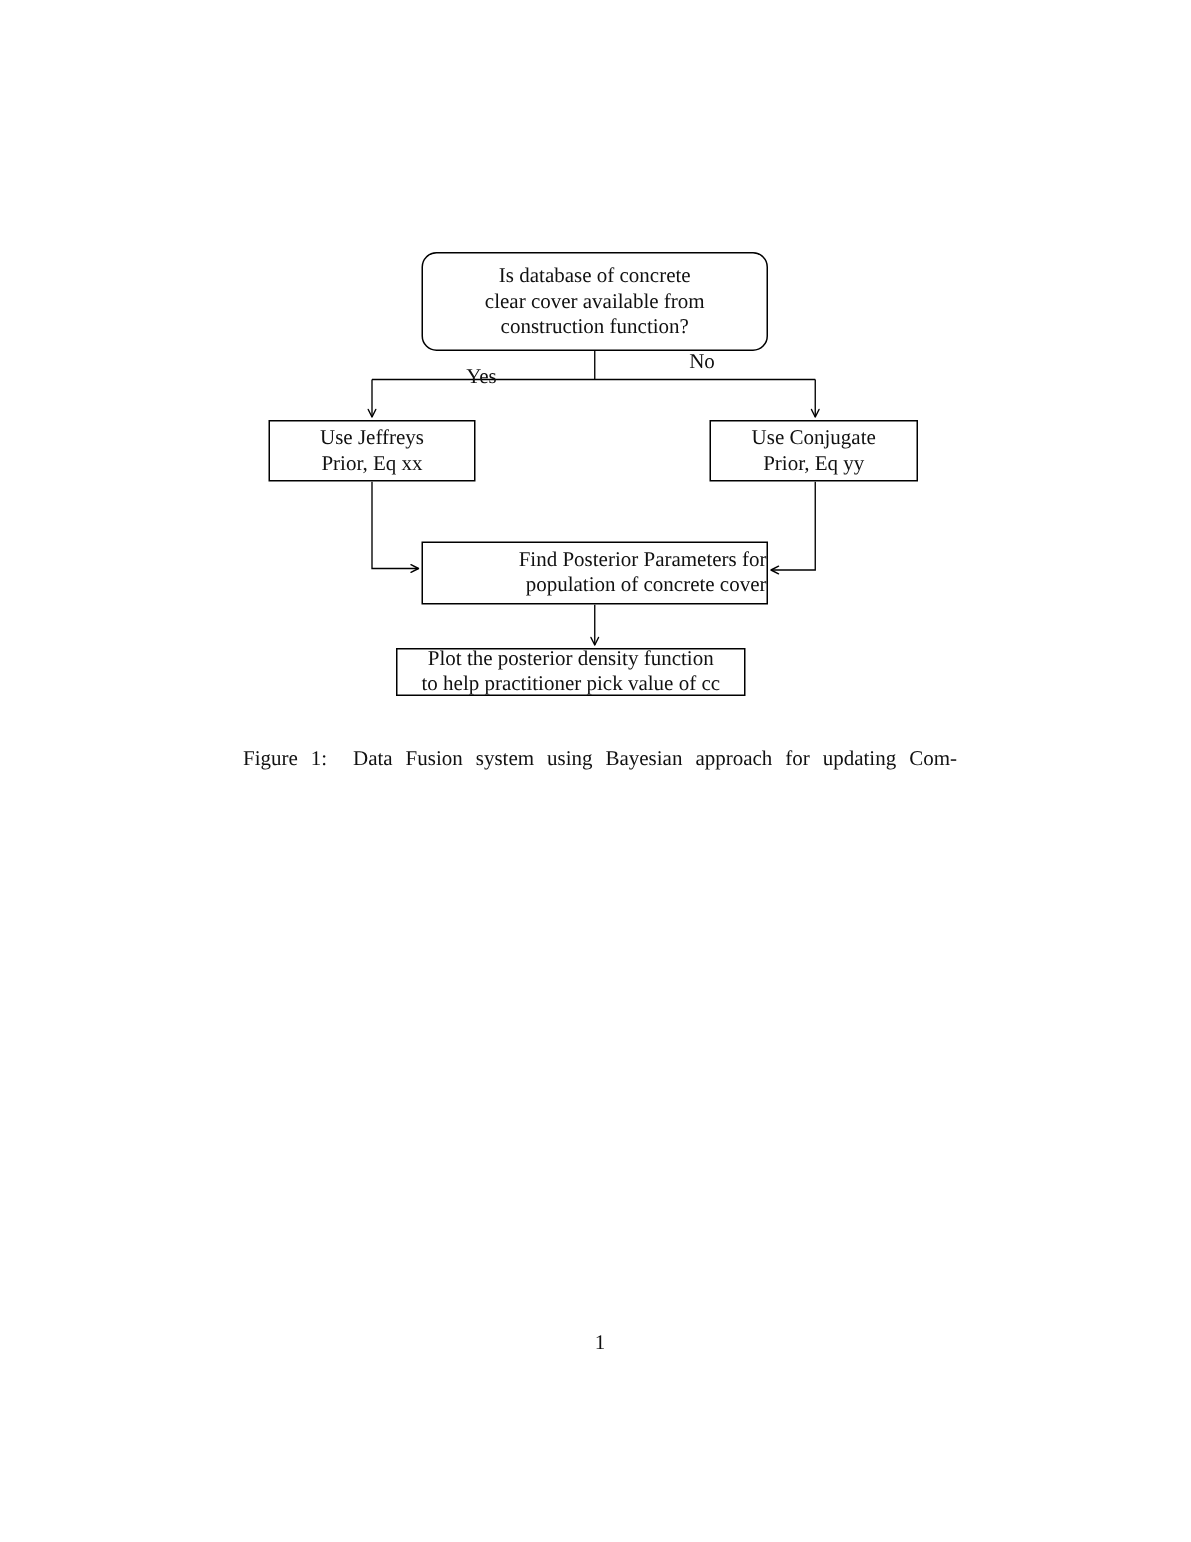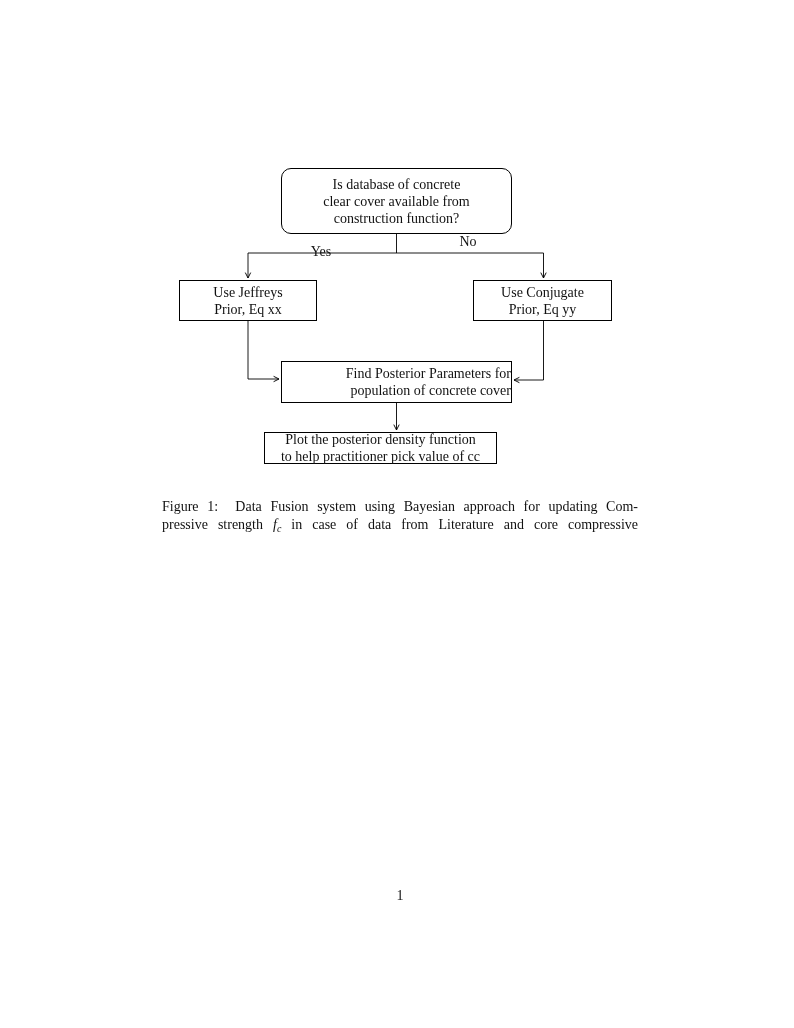--- a/index.html
+++ b/index.html
@@ -131,18 +131,17 @@
     <div>population of concrete cover</div>
   </div>
 
   <div class="node node-plot">
     <div>Plot the posterior density function</div>
     <div>to help practitioner pick value of cc</div>
   </div>
 
   <div class="caption">
     <div class="cap-line just">Figure 1:&nbsp; Data Fusion system using Bayesian approach for updating Com-</div>
-    <div class="cap-line just"><span>pressive strength </span><span class="math-italic">f</span><sub class="math-sub">c</sub><span> in case of data from Literature and core compressive</span></div>
   </div>
 
   <div class="page-number">1</div>
 
 </div>
 
 </body></html>

